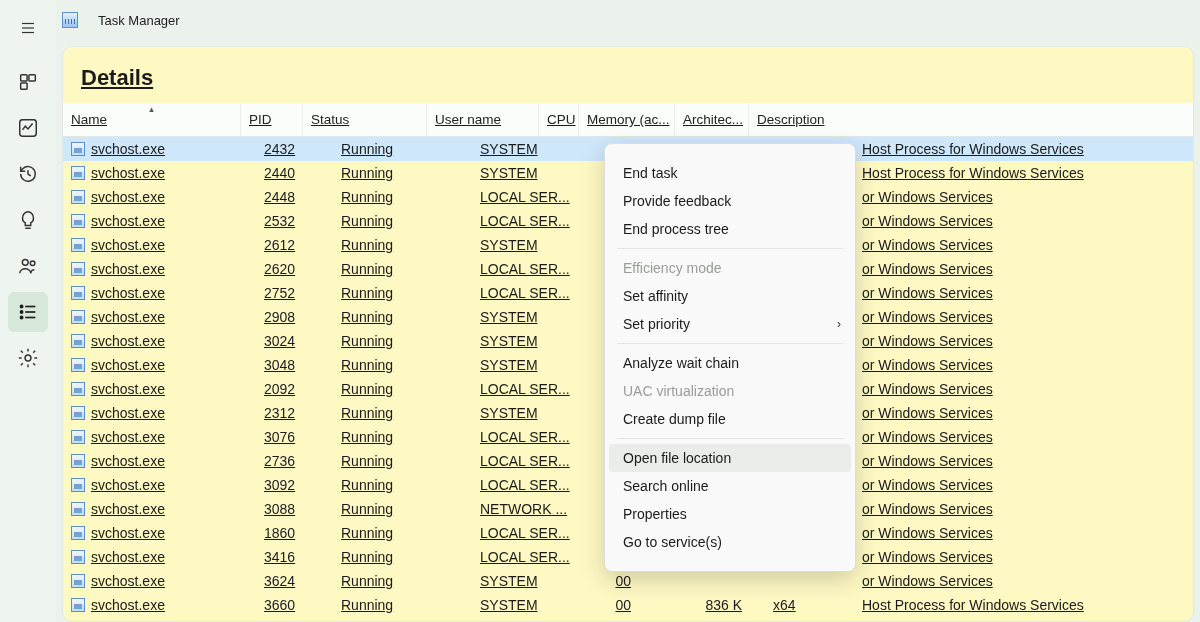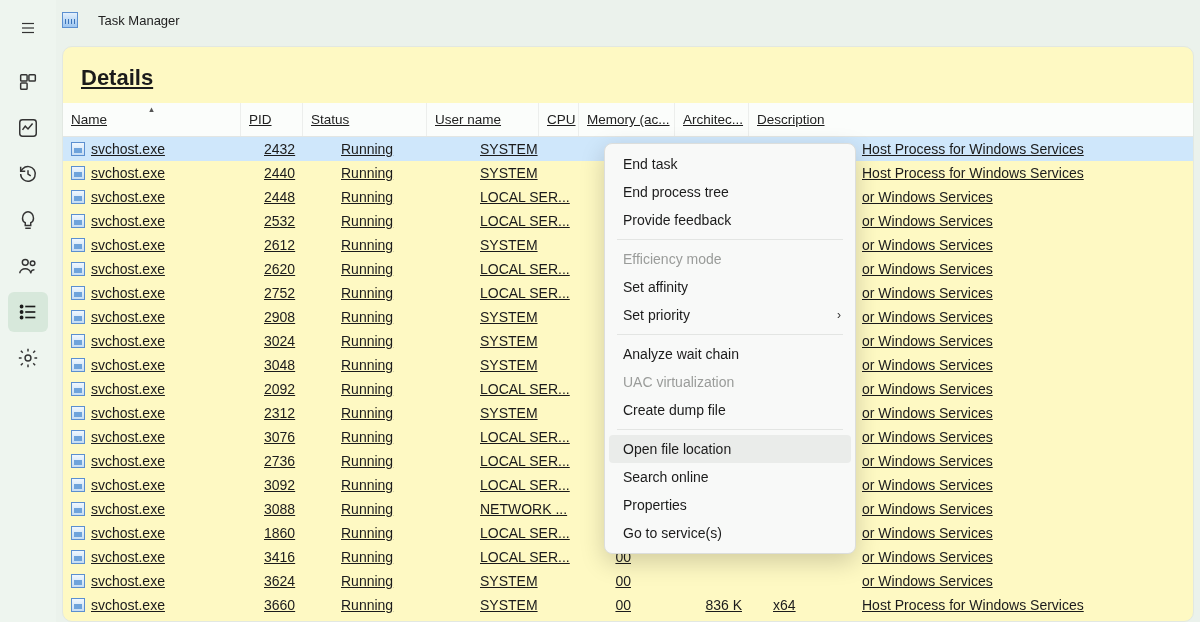--- a/index.html
+++ b/index.html
@@ -39,21 +39,21 @@
   .c-stat  { width: 124px; }
   .c-user  { width: 112px; }
   .c-cpu   { width: 40px; text-align:right; justify-content:flex-end; }
   .c-mem   { width: 96px; text-align:right; justify-content:flex-end; }
   .c-arch  { width: 74px; }
   .c-desc  { flex: 1; }
   .thead .c-cpu, .thead .c-mem { text-align:left; justify-content:flex-start; }
   .proc-icon { width:14px; height:14px; border:1px solid #5b8fd0; background: linear-gradient(to top, #c6ddf4, #f0f7fe); flex:0 0 auto; position:relative;}
   .proc-icon::after { content:""; position:absolute; left:2px; right:2px; bottom:2px; height:5px; background: #6ea3db; }
   
-  .ctx { position:absolute; left: 541px; top: 40px; width: 252px; background: #f8f9f8; border: 1px solid #dcdedc; border-radius: 8px; box-shadow: 0 8px 24px rgba(0,0,0,.18); padding: 6px 4px; }
+  .ctx { position:absolute; left: 541px; top: 40px; width: 252px; background: #f8f9f8; border: 1px solid #dcdedc; border-radius: 8px; box-shadow: 0 8px 24px rgba(0,0,0,.18); padding: 15px 4px; }
   .ctx-item { height: 28px; display:flex; align-items:center; padding: 0 14px; border-radius:4px; font-size:14px; color:#1b1b1b; position:relative; }
   .ctx-item.disabled { color:#9a9c9a; }
   .ctx-item.hover { background:#eaecea; }
   .ctx-item .chev { position:absolute; right:10px; font-size:12px; color:#333; }
   .ctx-sep { height:1px; background:#e3e5e3; margin:5px 8px; }
 </style>
 </head>
 <body>
 
 <div class="root">
@@ -399,22 +399,22 @@
               <div class="cell c-user">SYSTEM</div>
               <div class="cell c-cpu">00</div>
               <div class="cell c-mem">836 K</div>
               <div class="cell c-arch">x64</div>
               <div class="cell c-desc">Host Process for Windows Services</div>
             </div>
           </div>
 
         <div class="ctx">
           <div class="ctx-item">End task</div>
+          <div class="ctx-item">Provide feedback</div>
           <div class="ctx-item">End process tree</div>
-          <div class="ctx-item">Provide feedback</div>
           <div class="ctx-sep"></div>
           <div class="ctx-item disabled">Efficiency mode</div>
           <div class="ctx-item">Set affinity</div>
           <div class="ctx-item">
               <span>Set priority</span>
               <span class="chev">›</span>
             </div>
           <div class="ctx-sep"></div>
           <div class="ctx-item">Analyze wait chain</div>
           <div class="ctx-item disabled">UAC virtualization</div>

